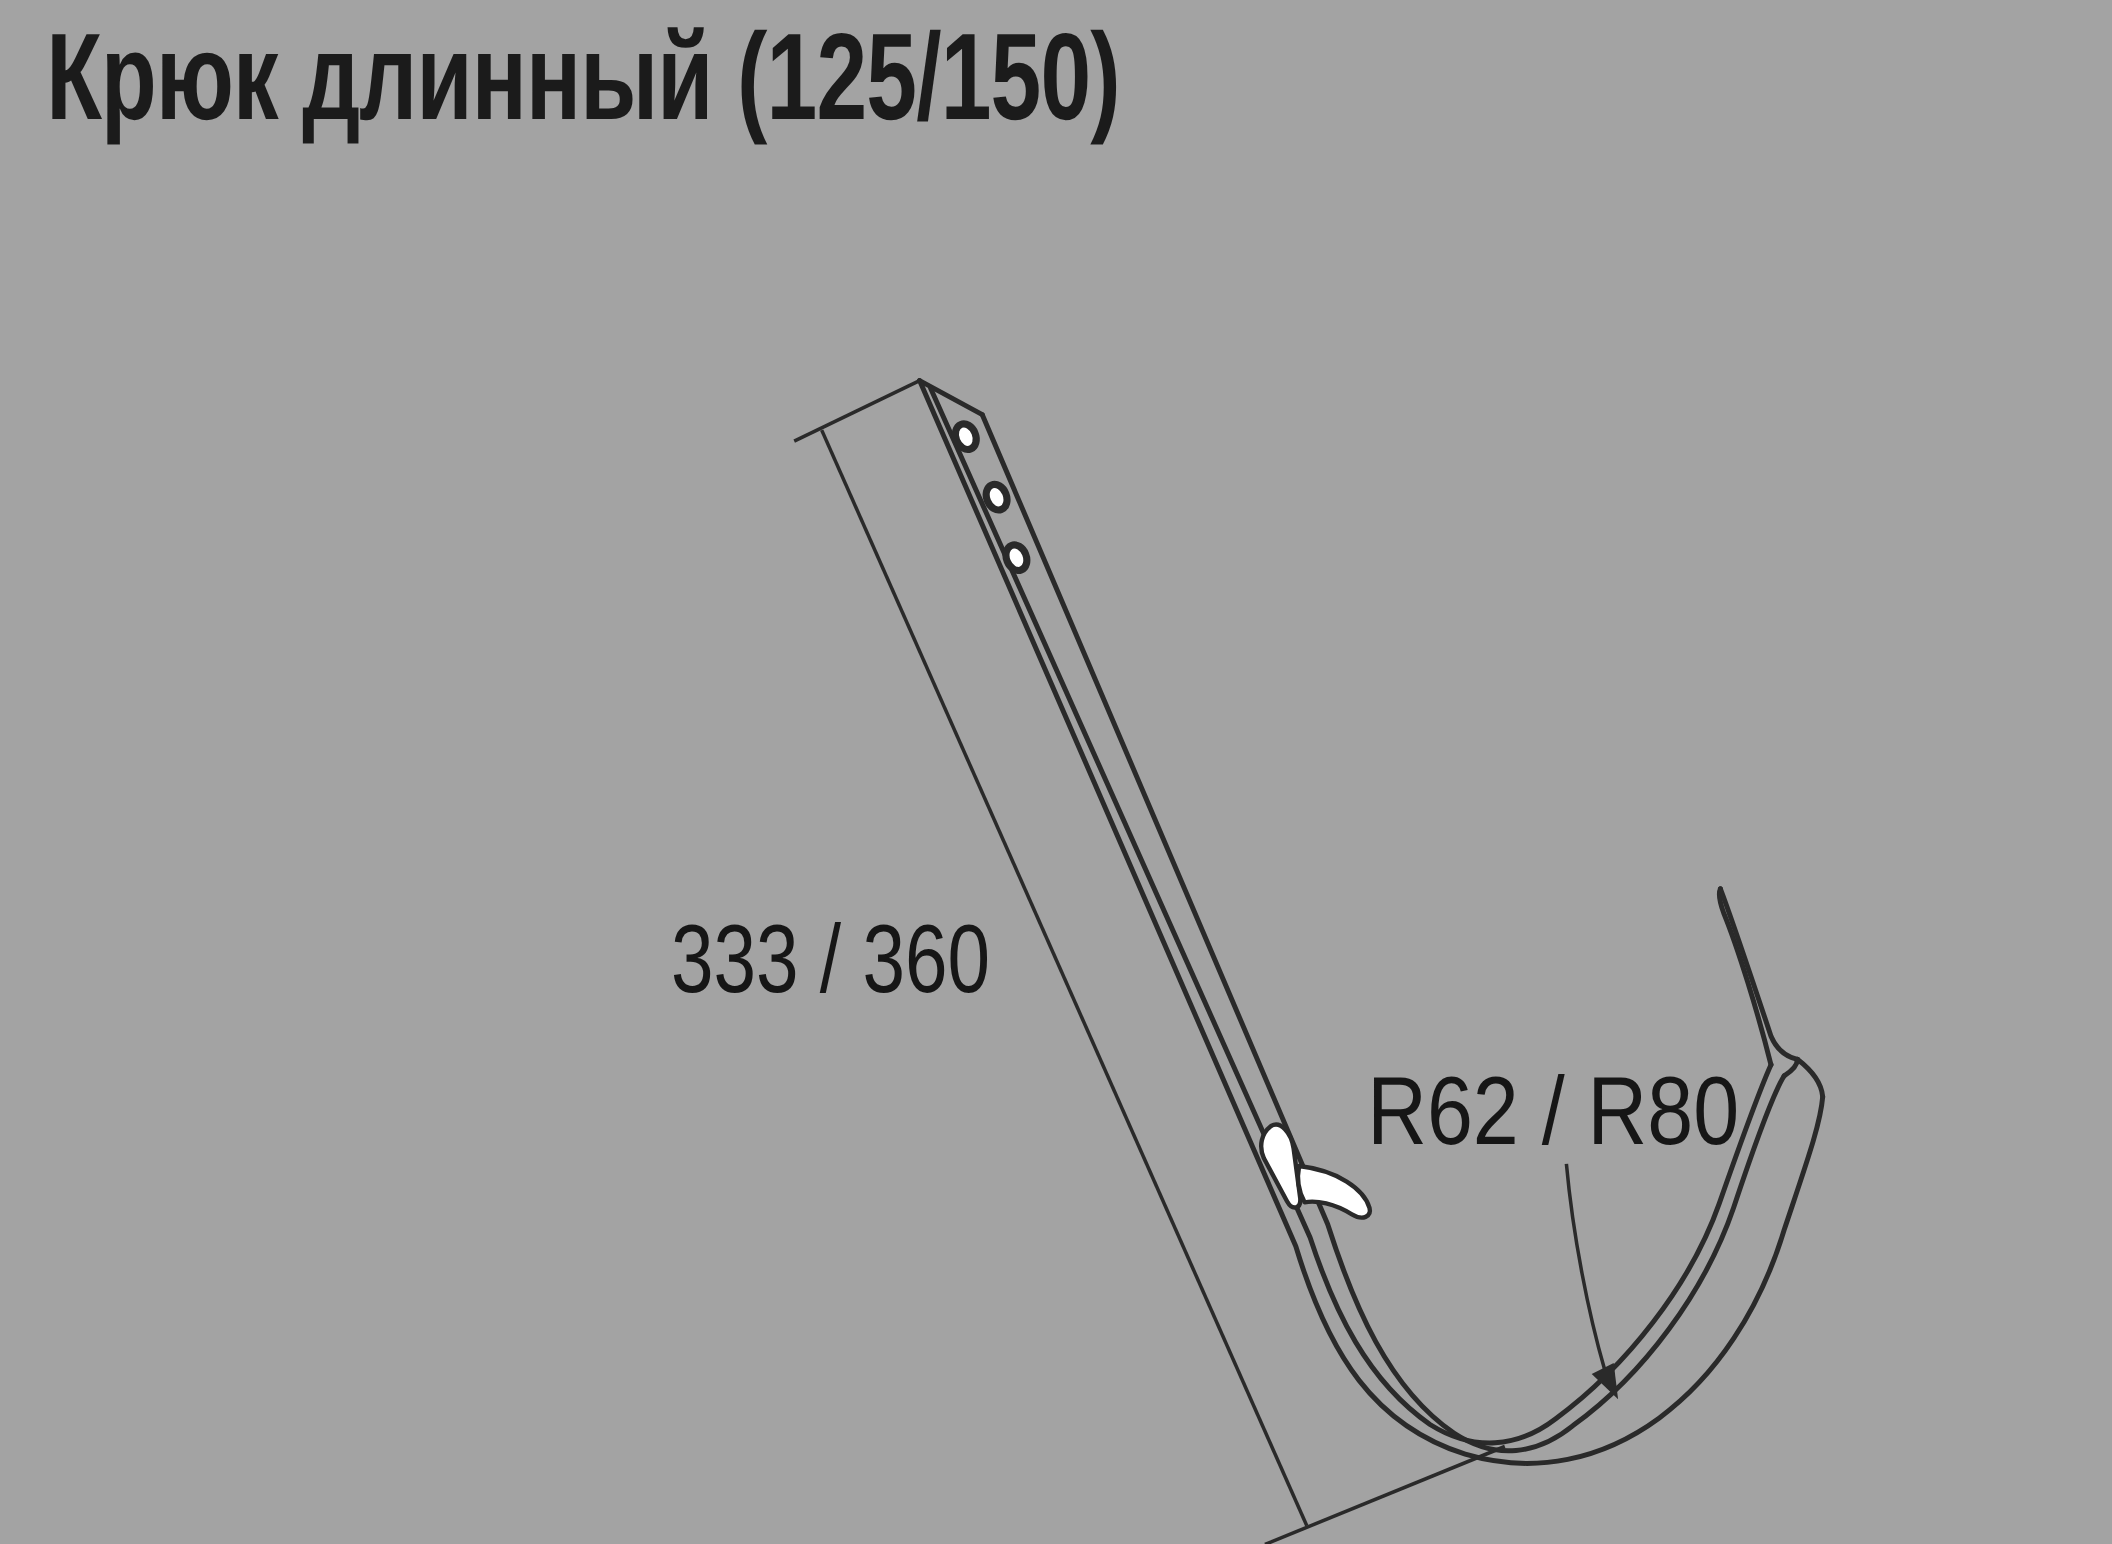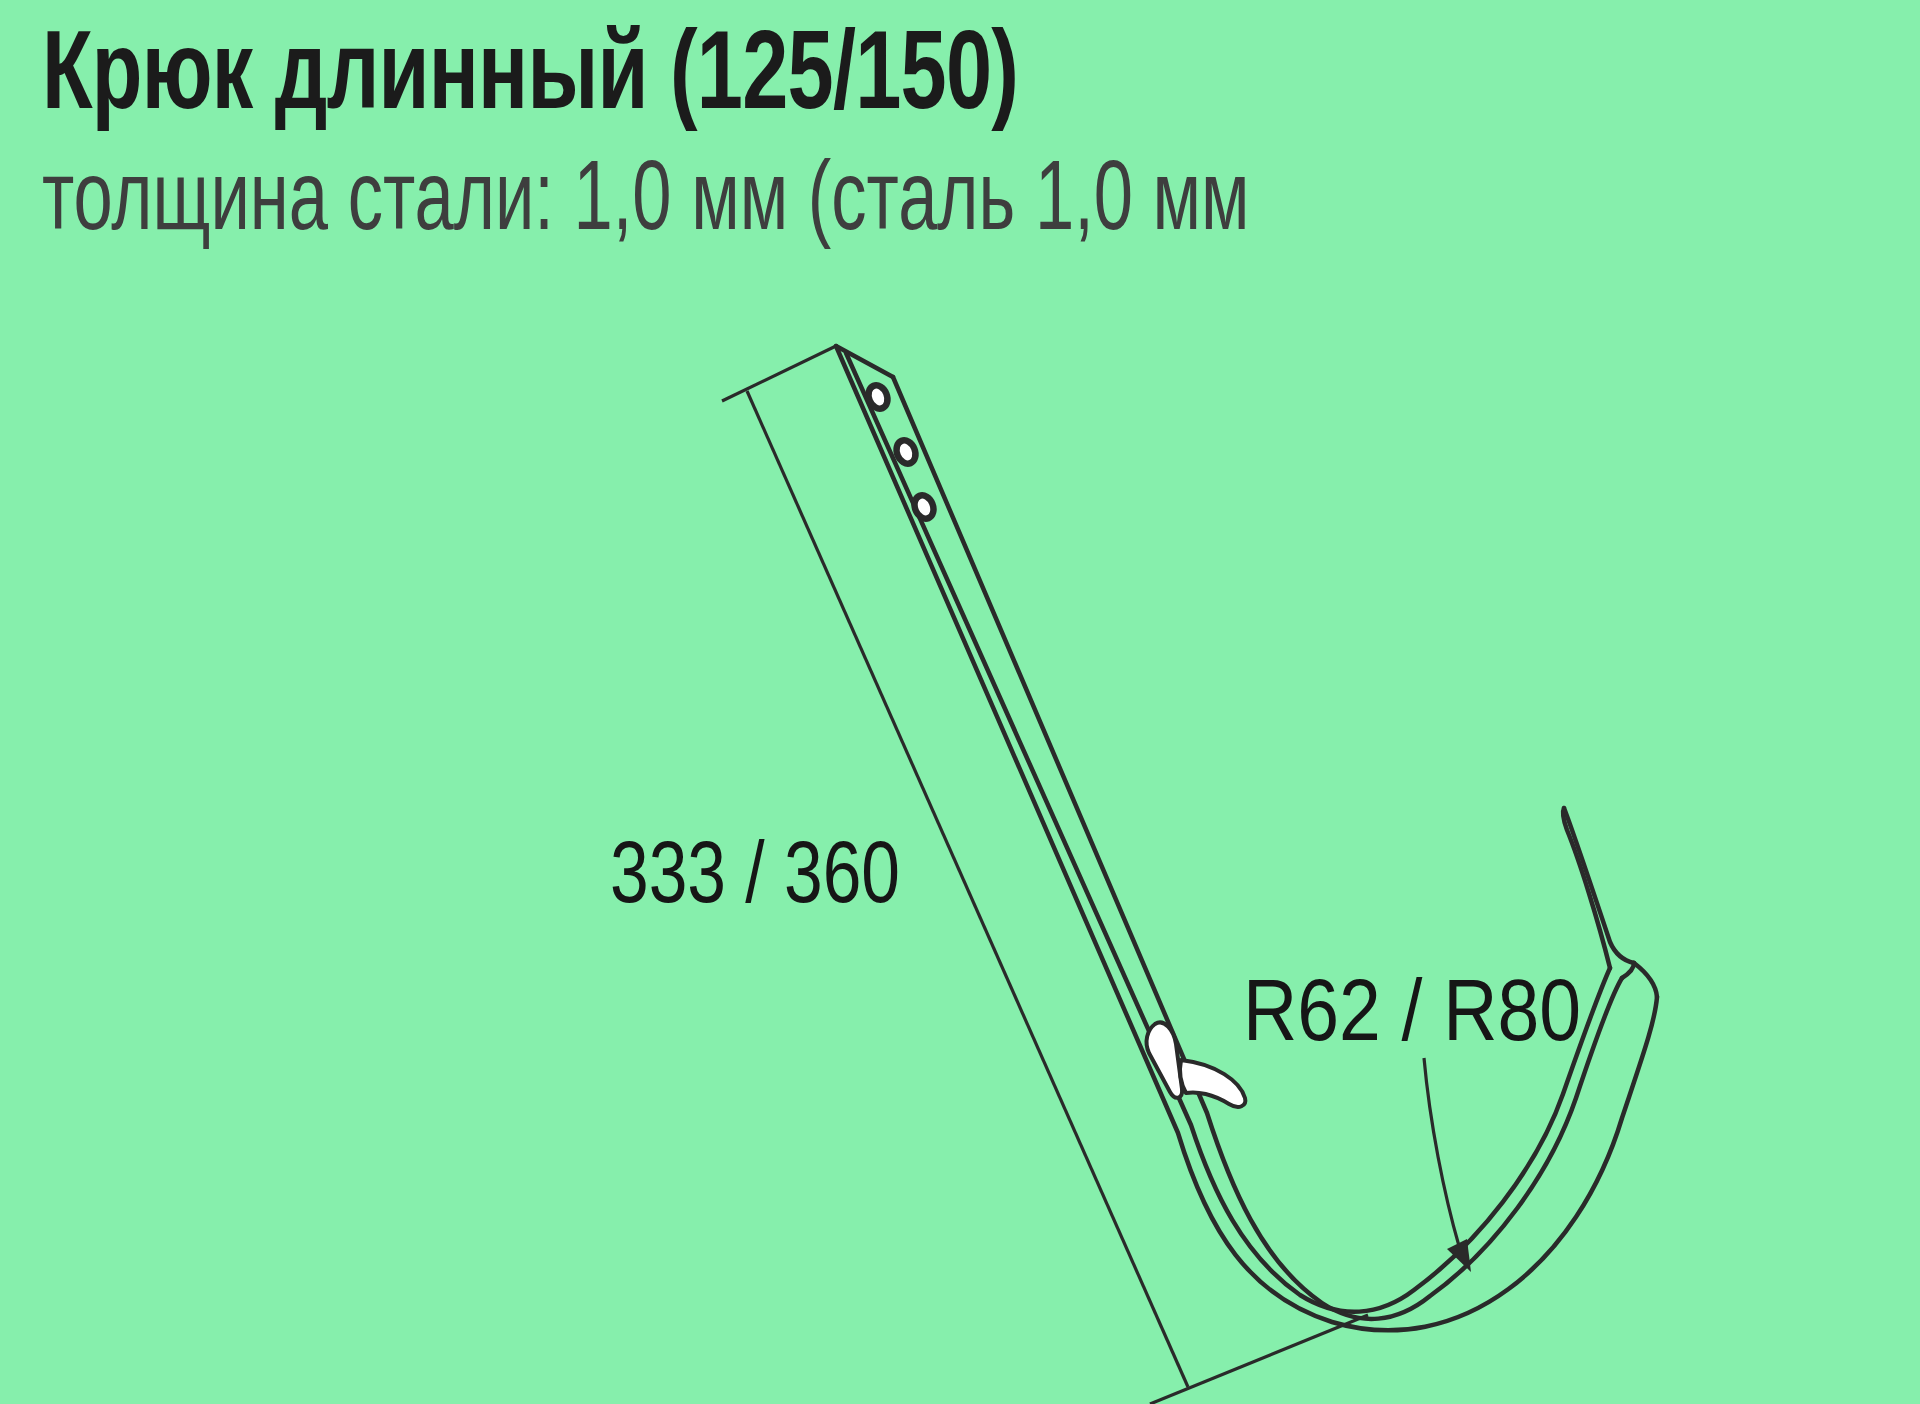--- a/index.html
+++ b/index.html
@@ -4,21 +4,21 @@
 <style>
   html, body {
     margin: 0;
     padding: 0;
     background: #ffffff;
   }
   .page {
     position: relative;
     width: 1920px;
     height: 1404px;
-    background: #86efac;
+    background: #a3a3a3;
     overflow: hidden;
     font-family: "Liberation Sans", "DejaVu Sans", sans-serif;
   }
   h1.title {
     position: absolute;
     left: 42px;
     top: 14px;
     margin: 0;
     font-size: 112px;
     font-weight: 700;
@@ -89,21 +89,20 @@
   .arrowhead { fill: #2a2a2a; stroke: none; }
 </style>
 </head>
 <body>
 
 <div class="page">
 
   <h1 class="title"><span class="squeeze-title">Крюк длинный (125/150)</span></h1>
 
   <div class="subtitle">
-    <span class="line"><span class="squeeze-sub">толщина стали: 1,0 мм (сталь 1,0 мм</span></span>
   </div>
 
   <svg class="diagram" viewBox="0 0 1920 1404" xmlns="http://www.w3.org/2000/svg">
 
     <g>
       <path class="stroke-thin" d="M 836,346 L 722,401"></path>
       <path class="stroke-thin" d="M 747,391 L 1188,1387"></path>
       <path class="stroke-thin" d="M 1368,1315 L 1150,1404"></path>
       <text class="dim-text" x="610" y="902" textLength="290" lengthAdjust="spacingAndGlyphs">333 / 360</text>
     </g>

